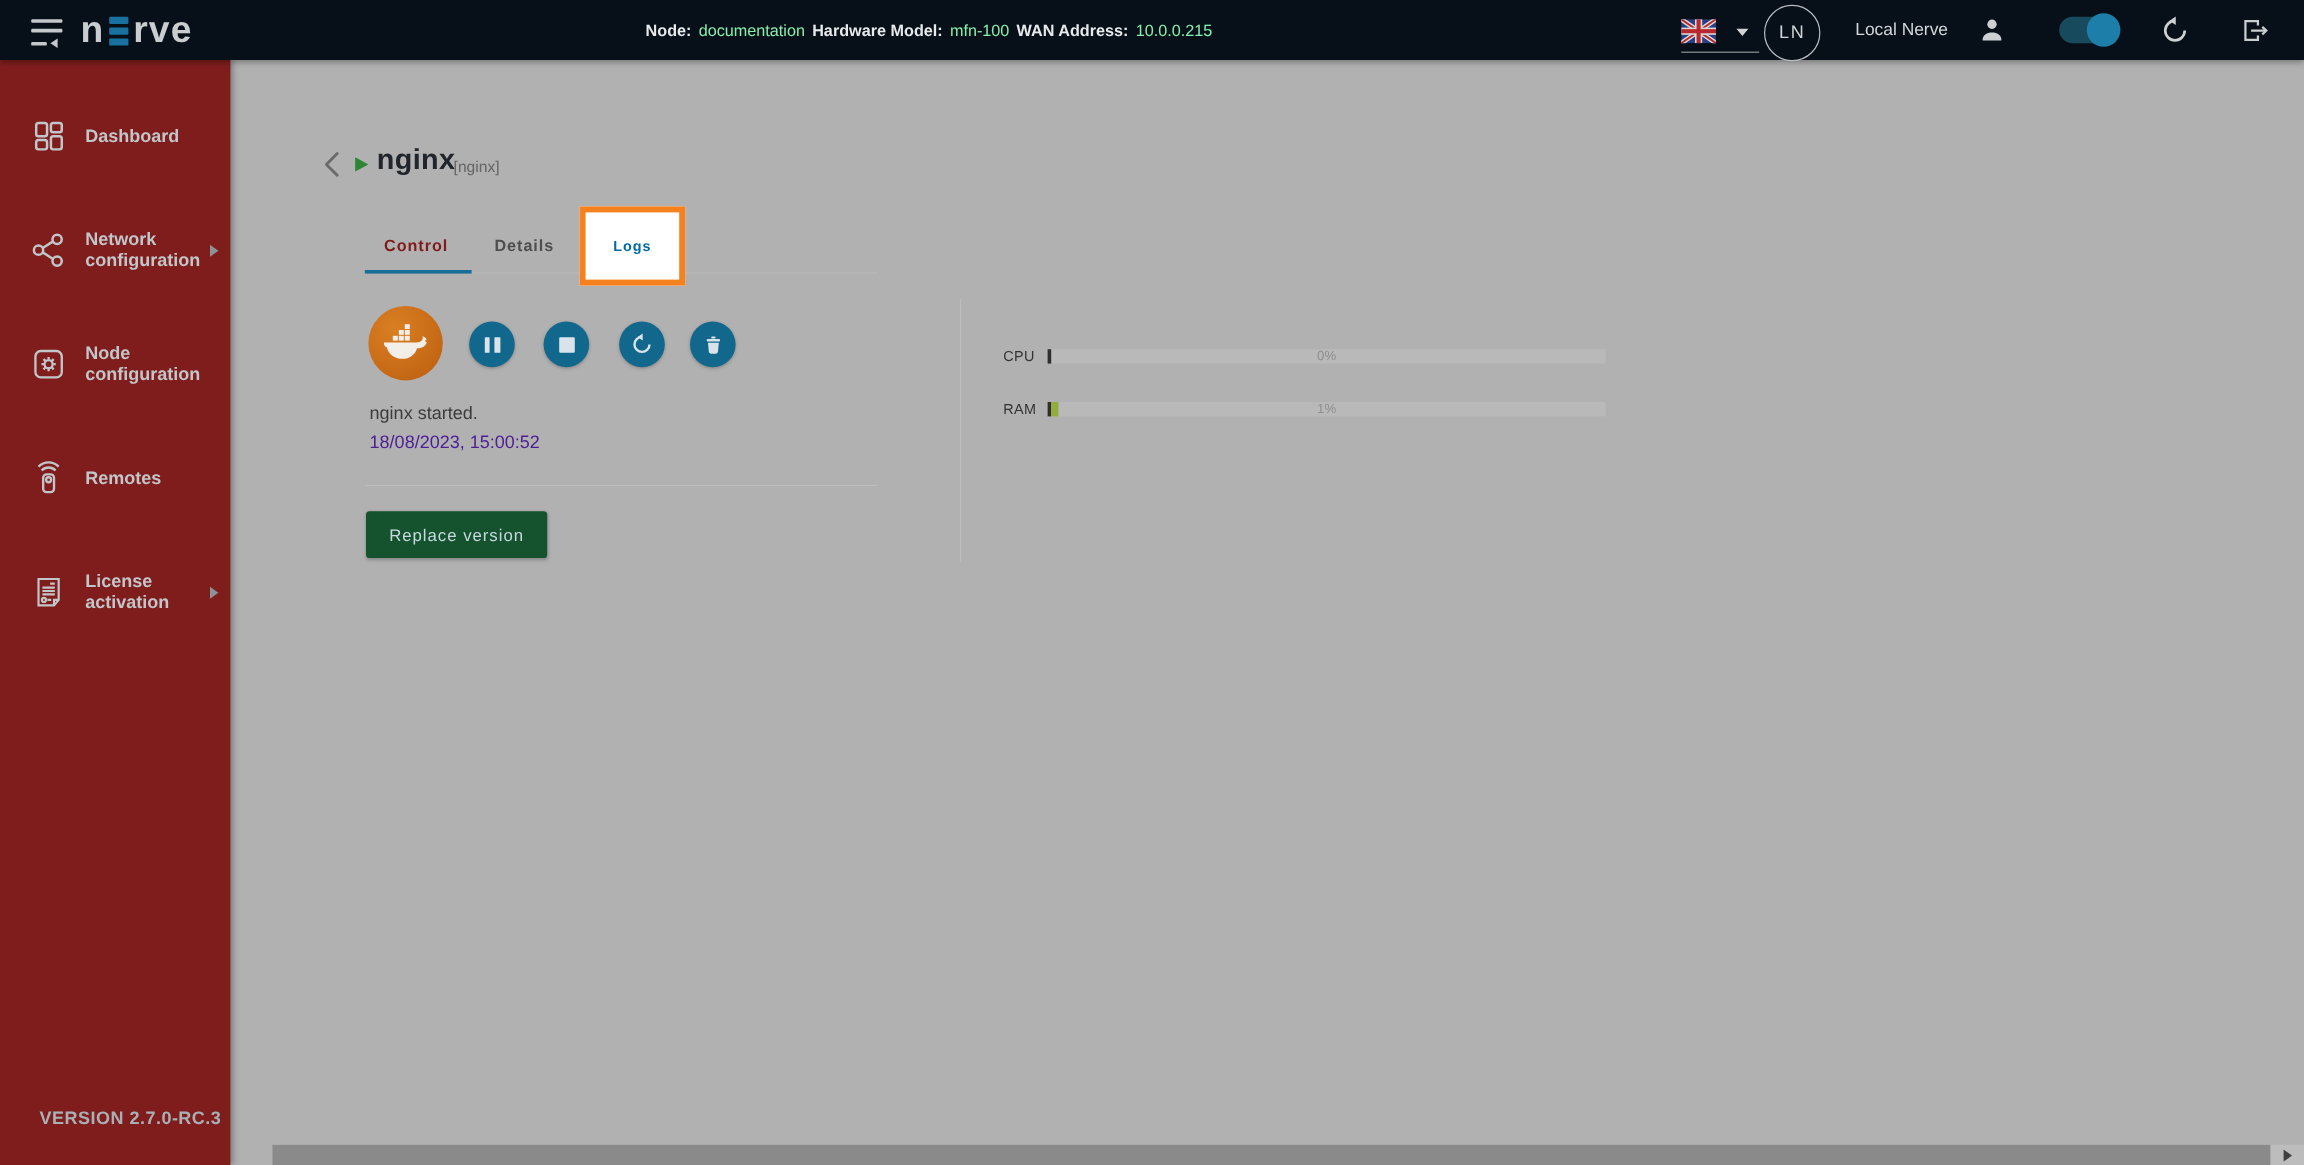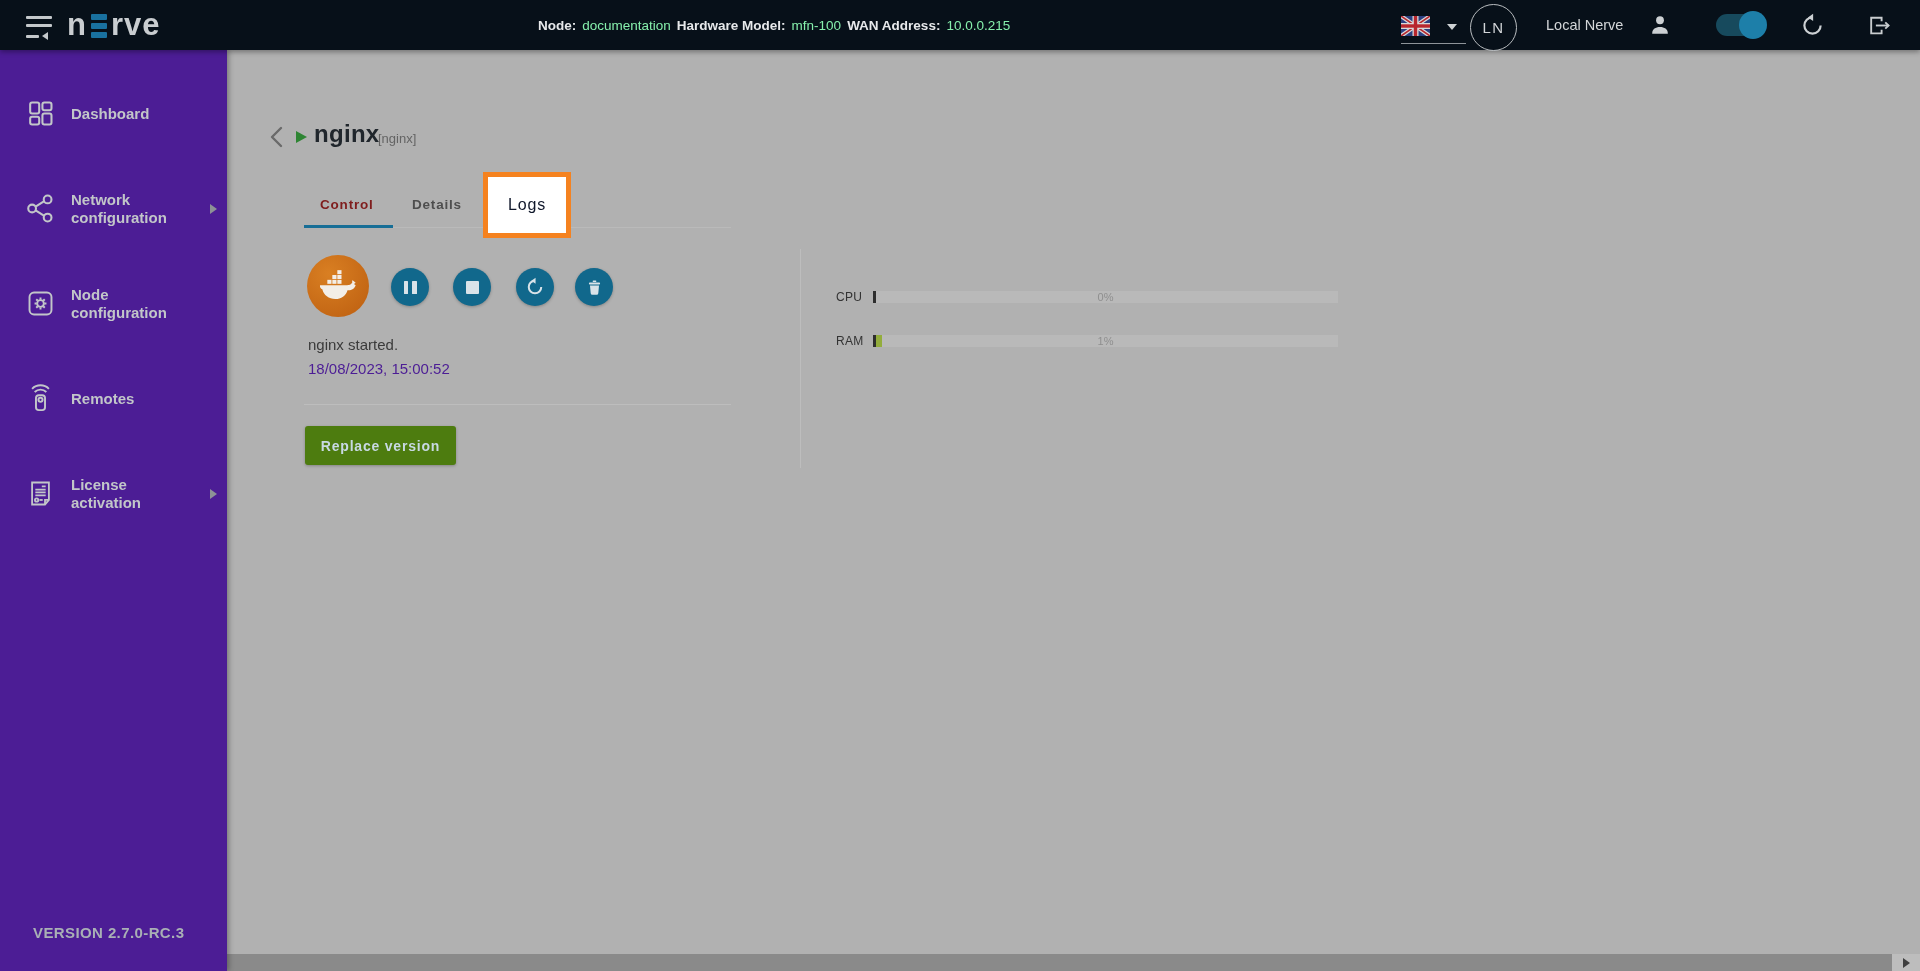--- a/index.html
+++ b/index.html
@@ -33,21 +33,21 @@
             display:flex; align-items:center; justify-content:center; color:#d2d5d8; font-size:15px; letter-spacing:1.5px; cursor:pointer; }
   .username { position:absolute; left:1546px; top:0; height:50px; display:flex; align-items:center;
               color:#d3d6d8; font-size:14.5px; }
   .person-ico { position:absolute; left:1647px; top:12px; cursor:pointer; }
   .toggle { position:absolute; left:1716px; top:14px; width:48px; height:22px; border-radius:11px; background:#174a5d; cursor:pointer; }
   .toggle .knob { position:absolute; right:-3px; top:-3px; width:28px; height:28px; border-radius:50%; background:#1d7fa9; }
   .refresh-ico { position:absolute; left:1800px; top:13px; cursor:pointer; }
   .logout-ico { position:absolute; left:1866px; top:13px; cursor:pointer; }
 
   
-  #sidebar { position:absolute; left:0; top:50px; width:227px; height:921px; background:#4c1d95; z-index:30;
+  #sidebar { position:absolute; left:0; top:50px; width:192px; height:921px; background:#7f1d1d; z-index:30;
              box-shadow:2px 0 5px rgba(0,0,0,.3); }
   .nav { padding-top:16px; }
   .nav-item { position:relative; height:95px; display:flex; align-items:center; padding-left:25px; cursor:pointer; }
   .nav-icon { width:32px; flex:none; margin-right:14px; display:flex; align-items:center; }
   .nav-label { color:#c2c6c9; font-size:15px; font-weight:bold; line-height:18px; width:128px; }
   .nav-arrow { position:absolute; right:10px; top:50%; margin-top:-5px; width:0; height:0;
                border-top:5px solid transparent; border-bottom:5px solid transparent; border-left:7px solid #8d9296; }
   .version { position:absolute; left:33px; bottom:30px; color:#a9b0b5; font-size:15px; font-weight:bold; letter-spacing:.4px; }
 
   
@@ -57,35 +57,35 @@
               border-top:6.5px solid transparent; border-bottom:6.5px solid transparent; border-left:11px solid #2e8533; }
   .wl-title { position:absolute; left:87px; top:70px; font-size:24px; font-weight:600; color:#20262c; letter-spacing:.3px; }
   .wl-tag { position:absolute; left:151px; top:81px; font-size:13px; color:#646464; }
 
   .tab { position:absolute; top:147px; font-size:13.5px; font-weight:bold; letter-spacing:.8px; color:#4e4e4e; cursor:pointer; }
   .tab.active { color:#7f1d1d;text-align:center; }
   .tab-underline { position:absolute; left:77px; top:175px; width:89px; height:3px; background:#176e96; }
   .tab-baseline { position:absolute; left:77px; top:177px; width:427px; height:1px; background:#bababa; }
   .logs-highlight { position:absolute; left:256px; top:122px; width:88px; height:66px; background:#ffffff;
                     border:5px solid #f5821f; display:flex; align-items:center; justify-content:center; z-index:5; }
-  .logs-highlight .tab-in { font-size:16px; font-weight:normal; letter-spacing:.8px; color:#0f172a; cursor:pointer; }
+  .logs-highlight .tab-in { font-size:12px; font-weight:bold; letter-spacing:.8px; color:#0369a1; cursor:pointer; }
 
   .docker-badge { position:absolute; left:80px; top:205px; width:62px; height:62px; border-radius:50%;
                   background:radial-gradient(circle at 35% 30%, #d97f22, #bc5e10); display:flex; align-items:center; justify-content:center; }
   .cbtn { position:absolute; top:218px; width:38px; height:38px; border-radius:50%; background:#11688c; border:none;
           display:flex; align-items:center; justify-content:center; cursor:pointer; box-shadow:0 1px 3px rgba(0,0,0,.25); }
   .pause-glyph { display:flex; gap:4px; }
   .pause-glyph i { display:block; width:4.5px; height:13px; background:#d9e3e9; border-radius:.5px; }
   .stop-glyph { width:13px; height:13px; background:#d9e3e9; border-radius:1px; }
 
   .status-msg { position:absolute; left:81px; top:286px; font-size:15px; color:#3b3b3b; }
   .status-time { position:absolute; left:81px; top:310px; font-size:15px; color:#4c1d95; }
   .left-divider { position:absolute; left:77px; top:354px; width:427px; height:1px; background:#bdbdbd; }
-  .replace-btn { position:absolute; left:78px; top:376px; width:151px; height:39px; background:#4d7c0f; border:none; border-radius:3px;
-                 color:#c8d9e3; font-family:"Liberation Sans",sans-serif; font-size:14px; font-weight:bold; letter-spacing:.8px;
+  .replace-btn { position:absolute; left:78px; top:376px; width:151px; height:39px; background:#14532d; border:none; border-radius:3px;
+                 color:#c8d9e3; font-family:"Liberation Sans",sans-serif; font-size:14px; font-weight:normal; letter-spacing:.8px;
                  cursor:pointer; box-shadow:0 1px 3px rgba(0,0,0,.25); }
   .v-divider { position:absolute; left:573px; top:199px; width:1px; height:219px; background:#bdbdbd; }
 
   .stat-row { position:absolute; left:609px; display:flex; align-items:center; }
   .stat-label { font-size:12px; color:#333333; width:30px; letter-spacing:.3px; }
   .stat-bar { position:relative; width:465px; height:12px; background:#b9b9b9; display:flex; margin-left:7px; }
   .stat-tick { width:3px; height:12px; background:#2e2e2e; flex:none; }
   .stat-fill { height:12px; background:#93ad3c; }
   .stat-value { position:absolute; left:0; right:0; top:0; text-align:center; font-size:11px; line-height:12px; color:#8f8f8f; }
 

